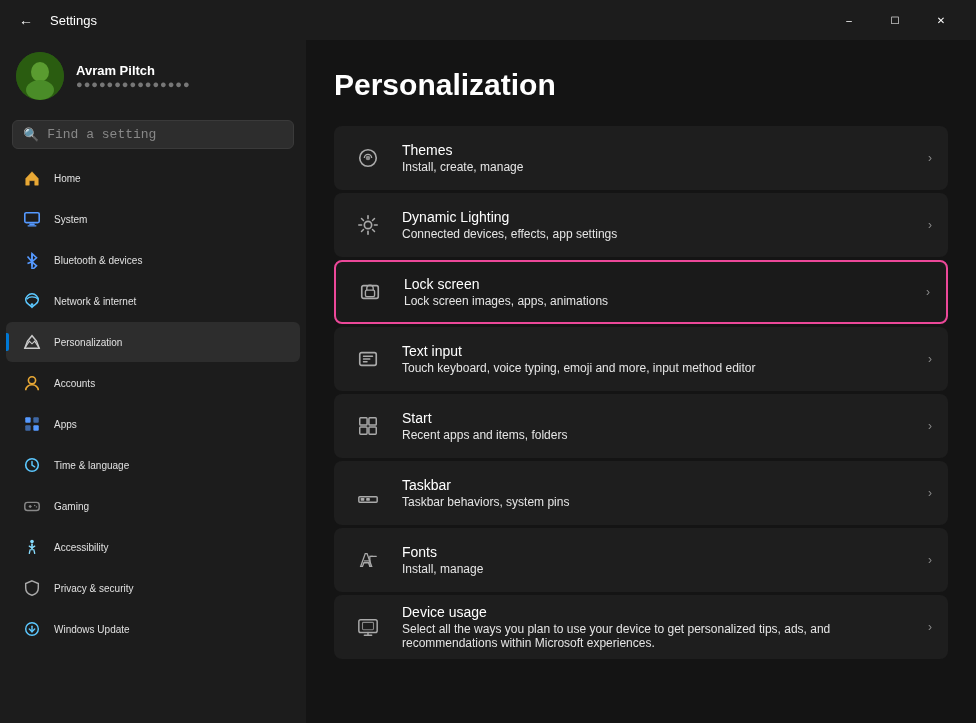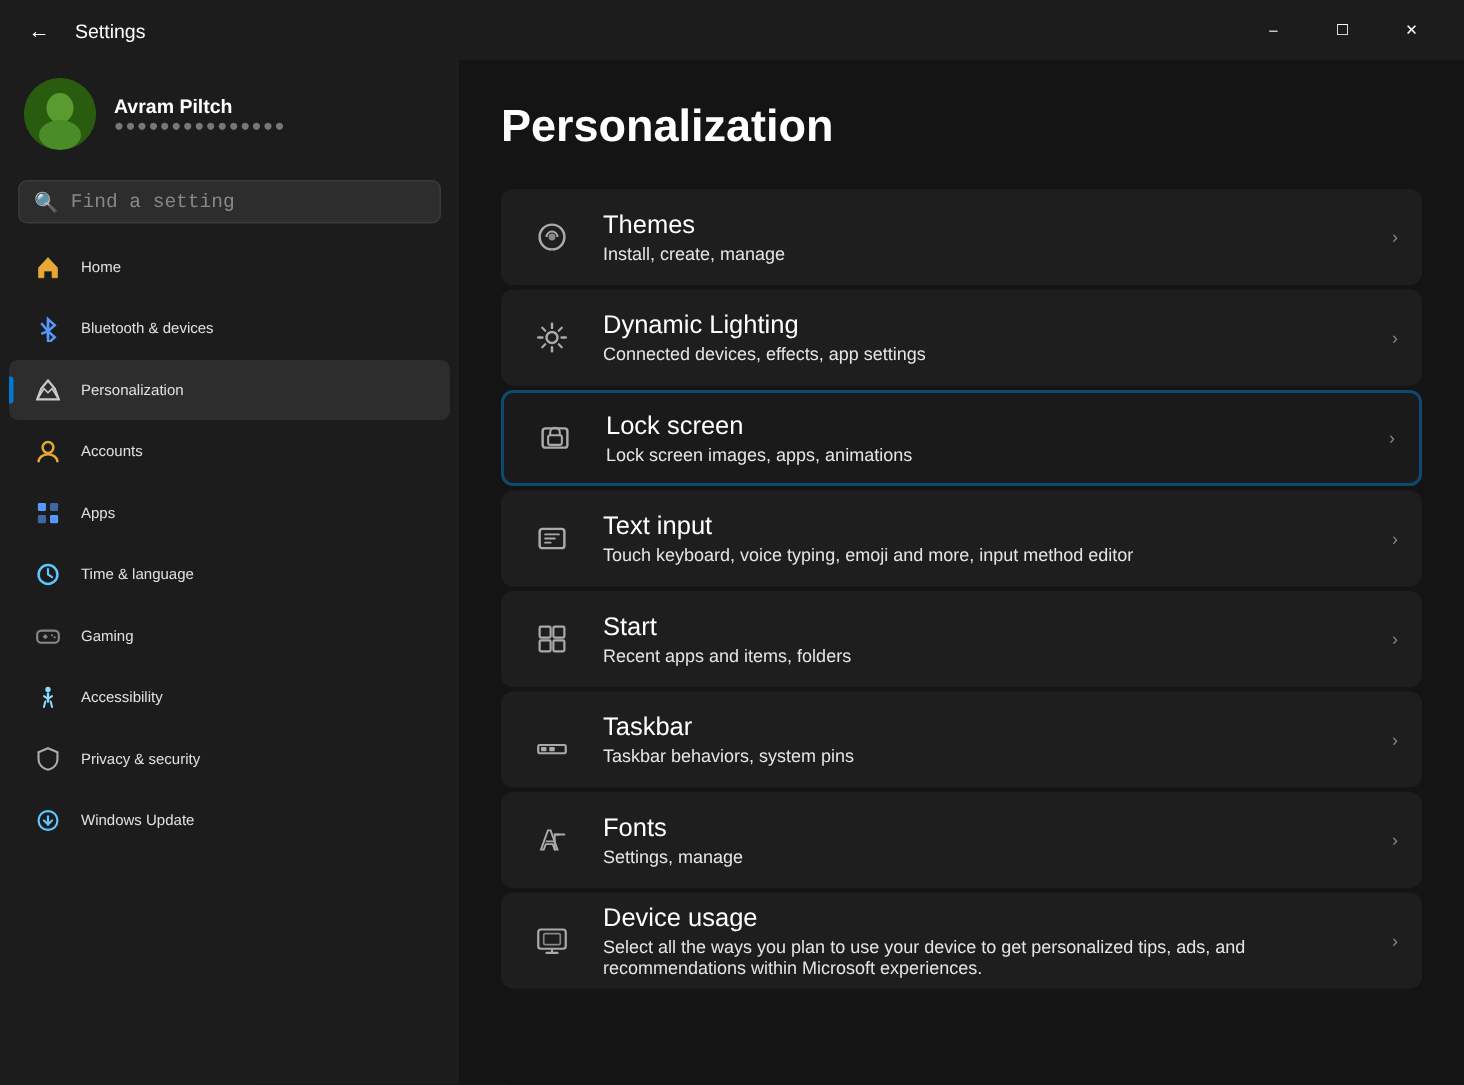--- a/index.html
+++ b/index.html
@@ -189,39 +189,39 @@
       border-radius: 8px;
       display: flex;
       align-items: center;
       padding: 0 16px;
       min-height: 64px;
       cursor: pointer;
       transition: background 0.1s;
       position: relative;
     }
     .settings-item.highlighted {
-      border: 2px solid #0c4a6e;
+      border: 2px solid #ec4899;
       background: #1a1a1a;
     }
     .settings-item-icon {
       width: 36px;
       height: 36px;
       display: flex;
       align-items: center;
       justify-content: center;
       margin-right: 16px;
       flex-shrink: 0;
       font-size: 20px;
       color: #c0c0c0;
     }
     .settings-item-text {
       flex: 1;
     }
     .settings-item-title {
-      font-size: 17px;
+      font-size: 14px;
       font-weight: 400;
       color: #ffffff;
       margin-bottom: 2px;
     }
     .settings-item-subtitle {
       font-size: 12px;
       color: #e5e5e5;
     }
     .settings-item-chevron {
       color: #888;
@@ -273,28 +273,48 @@
       <span class="nav-icon">
             <svg width="18" height="18" viewBox="0 0 20 20" fill="none">
               <path d="M3 10.5L10 3l7 7.5V18H13v-5H7v5H3V10.5z" fill="#e8a835" stroke="#e8a835" stroke-width="0.5"></path>
             </svg>
           </span>
       <span>Home</span>
     </div>
         <div class="nav-item">
       <span class="nav-icon">
             <svg width="18" height="18" viewBox="0 0 20 20" fill="none">
+              <rect x="2" y="3" width="16" height="11" rx="1.5" stroke="#5599ff" stroke-width="1.8" fill="none"></rect>
+              <rect x="7" y="15" width="6" height="2" rx="0.5" fill="#5599ff"></rect>
+              <rect x="5" y="17" width="10" height="1.2" rx="0.5" fill="#5599ff"></rect>
+            </svg>
+          </span>
+      <span>System</span>
+    </div>
+        <div class="nav-item">
+      <span class="nav-icon">
+            <svg width="18" height="18" viewBox="0 0 20 20" fill="none">
               <path d="M10 3l5 4.5-5 4.5V3z" fill="none" stroke="#5599ff" stroke-width="1.8"></path>
               <path d="M10 12l5 4.5L10 21v-9z" fill="none" stroke="#5599ff" stroke-width="1.8"></path>
               <line x1="10" y1="3" x2="10" y2="17" stroke="#5599ff" stroke-width="1.8"></line>
               <line x1="5" y1="6" x2="10" y2="12" stroke="#5599ff" stroke-width="1.8"></line>
               <line x1="5" y1="14" x2="10" y2="12" stroke="#5599ff" stroke-width="1.8"></line>
             </svg>
           </span>
       <span>Bluetooth &amp; devices</span>
+    </div>
+        <div class="nav-item">
+      <span class="nav-icon">
+            <svg width="18" height="18" viewBox="0 0 20 20" fill="none">
+              <path d="M10 17c-3.5-4-7-4-7-8a7 7 0 0114 0c0 4-3.5 4-7 8z" stroke="#5cc8ff" stroke-width="1.6" fill="none"></path>
+              <path d="M4 8c1.5-1.5 3.5-2.5 6-2.5S15.5 6.5 17 8" stroke="#5cc8ff" stroke-width="1.4" fill="none"></path>
+              <circle cx="10" cy="14" r="1.5" fill="#5cc8ff"></circle>
+            </svg>
+          </span>
+      <span>Network &amp; internet</span>
     </div>
         <div class="nav-item active">
       <span class="nav-icon">
             <svg width="18" height="18" viewBox="0 0 20 20" fill="none">
               <path d="M2 17l3-8 5-6 5 6 3 8H2z" fill="none" stroke="#cccccc" stroke-width="1.6"></path>
               <path d="M2 17l5-8 3 3 3-3 5 8" fill="none" stroke="#cccccc" stroke-width="1.2"></path>
             </svg>
           </span>
       <span>Personalization</span>
     </div>
@@ -471,21 +491,21 @@
       <div class="settings-item-icon">
             <svg width="22" height="22" viewBox="0 0 24 24" fill="none">
               <path d="M4 19h2l1.5-4h5l1.5 4h2L11 5H9L4 19z" stroke="#aaa" stroke-width="1.4" fill="none"></path>
               <line x1="7.5" y1="13" x2="14.5" y2="13" stroke="#aaa" stroke-width="1.3"></line>
               <path d="M17 8h-3v11" stroke="#aaa" stroke-width="1.4" stroke-linecap="round" fill="none"></path>
               <line x1="15" y1="8" x2="21" y2="8" stroke="#aaa" stroke-width="1.4" stroke-linecap="round"></line>
             </svg>
           </div>
       <div class="settings-item-text">
         <div class="settings-item-title">Fonts</div>
-        <div class="settings-item-subtitle">Settings, manage</div>
+        <div class="settings-item-subtitle">Install, manage</div>
       </div>
       <div class="settings-item-chevron">›</div>
     </div>
         <div class="settings-item">
       <div class="settings-item-icon">
             <svg width="22" height="22" viewBox="0 0 24 24" fill="none">
               <rect x="2" y="4" width="20" height="14" rx="2" stroke="#aaa" stroke-width="1.6" fill="none"></rect>
               <line x1="12" y1="18" x2="12" y2="21" stroke="#aaa" stroke-width="1.6" stroke-linecap="round"></line>
               <line x1="8" y1="21" x2="16" y2="21" stroke="#aaa" stroke-width="1.6" stroke-linecap="round"></line>
               <rect x="6" y="7" width="12" height="8" rx="1" stroke="#888" stroke-width="1.2" fill="none"></rect>

